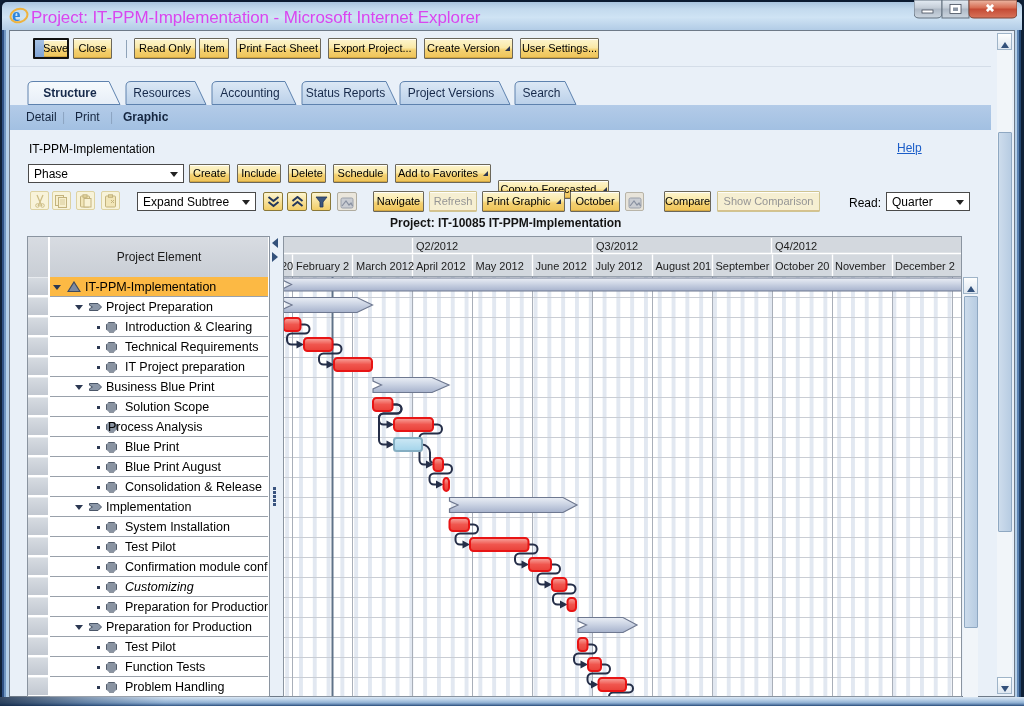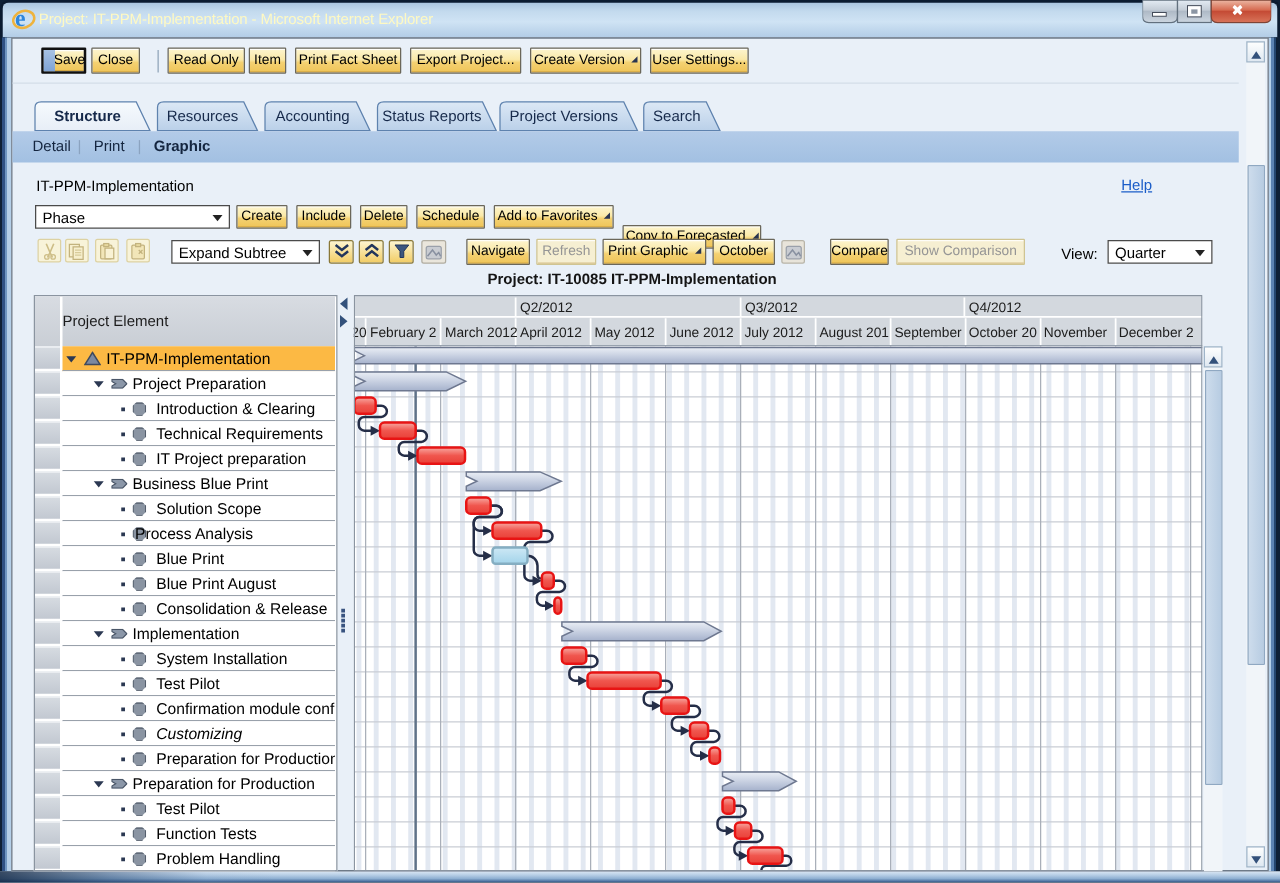--- a/index.html
+++ b/index.html
@@ -1,20 +1,20 @@
 <!DOCTYPE html>
 <html><head><meta charset="utf-8"><style>
 
 *{margin:0;padding:0;box-sizing:border-box}
 html,body{width:1024px;height:706px;overflow:hidden;font-family:"Liberation Sans",sans-serif}
 body{position:relative;background:#0e2036}
 .titlebar{position:absolute;left:0;top:0;width:1024px;height:30px;
  background:linear-gradient(180deg,#a9c4de 0,#c3daee 25%,#cfe3f4 55%,#b2cce6 100%);
  border-radius:7px 7px 0 0;border-top:2px solid #0b1b30;border-left:2px solid #0b1b30;border-right:2px solid #0b1b30}
-.titletext{position:absolute;left:31px;top:8px;font-size:12px;color:#fef9c3;letter-spacing:-0.1px}
+.titletext{position:absolute;left:31px;top:8px;font-size:17px;color:#d946ef;letter-spacing:-0.1px}
 .frame-l{position:absolute;left:0;top:30px;width:9px;height:667px;
  background:linear-gradient(90deg,#0e2036 0 2px,#2f5184 2px 4px,#6f96c2 4px 6px,#b4cfe8 6px)}
 .frame-r{position:absolute;left:1015px;top:30px;width:9px;height:667px;
  background:linear-gradient(90deg,#b4cfe8 0 2px,#5c83b2 2px 4px,#24466f 4px 6px,#0e2036 6px)}
 .frame-b{position:absolute;left:0;top:697px;width:1024px;height:9px;
  background:linear-gradient(180deg,#dbe7f3 0,#b5cde5 35%,#8fb0d2 65%,#4a6f9e 90%,#24466f 100%)}
 .content{position:absolute;left:9px;top:30px;width:1006px;height:667px;background:#e9f0f8;border:1px solid #6e7a88}
 .ybtn{position:absolute;background:linear-gradient(180deg,#fdf5cf 0,#fae9a8 45%,#f4d172 58%,#efc457 100%);
  border:1px solid #6b675a;border-radius:1px;color:#000;font-size:11px;text-align:center;white-space:nowrap;
  box-shadow:inset 0 1px 0 rgba(255,255,255,.85),inset 0 -1px 0 rgba(170,125,35,.4)}
@@ -179,30 +179,30 @@
 <div class="ybtn " style="left:373px;top:191px;width:51px;height:21px;line-height:19px">Navigate</div>
 <div class="ybtn dis" style="left:429px;top:191px;width:48px;height:21px;line-height:19px">Refresh</div>
 <div class="ybtn " style="left:482px;top:191px;width:83px;height:21px;line-height:19px">Print Graphic<span class="menu-tri"></span></div>
 <div class="ybtn " style="left:570px;top:191px;width:50px;height:21px;line-height:19px">October</div>
 <div class="palebtn" style="left:625px;top:192px;background:#e8e4da;border-color:#b8b4a8"><svg width="14" height="12" viewBox="0 0 14 12">
       <rect x="1" y="1" width="12" height="10" rx="1.5" fill="#c9ccd2" stroke="#9aa0aa"></rect>
       <path d="M2 9 L6 4 L9 8 L11 6 L12.5 9" fill="none" stroke="#8890a0" stroke-width="1.2"></path>
     </svg></div>
 <div class="ybtn " style="left:664px;top:191px;width:47px;height:21px;line-height:19px">Compare</div>
 <div class="ybtn dis" style="left:717px;top:191px;width:103px;height:21px;line-height:19px">Show Comparison</div>
-<div class="lbl" style="left:849px;top:196px">View:</div>
+<div class="lbl" style="left:849px;top:196px">Read:</div>
 <div class="combo" style="left:886px;top:192px;width:84px;height:19px">
     <span class="combotext">Quarter</span>
     <span class="combo-arr"></span>
   </div>
 <div class="lbl" style="left:390px;top:216px;font-weight:bold;color:#141414">Project: IT-10085 IT-PPM-Implementation</div>
 <div style="position:absolute;left:27px;top:236px;width:243px;height:461px;border:1px solid #8a94a0;background:#fff"></div>
 <div class="hdrcell" style="left:28px;top:237px;width:20px;height:40px"></div>
 <div class="hdrcell" style="left:50px;top:237px;width:218px;height:40px"></div>
-<div class="lbl" style="left:50px;top:250px;width:218px;color:#1c1c1c">Project Element</div>
+<div class="lbl" style="left:50px;top:250px;width:218px;text-align:center;color:#1c1c1c">Project Element</div>
 <div class="selcell" style="top:277px"></div>
 <div class="treecell" style="top:277px;background:#fcb944;">
     <span class="exp" style="left:3px"></span>
     <svg class="phicon" style="left:17px;top:4px" width="14" height="12" viewBox="0 0 14 12">
       <polygon points="7,1 13,10.5 1,10.5" fill="#7c89a0" stroke="#3e4a5e" stroke-width="1.2"></polygon>
     </svg>
     <span class="tlabel" style="left:35px">IT-PPM-Implementation</span>
   </div>
 <div class="selcell" style="top:297px"></div>
 <div class="treecell" style="top:297px;">

